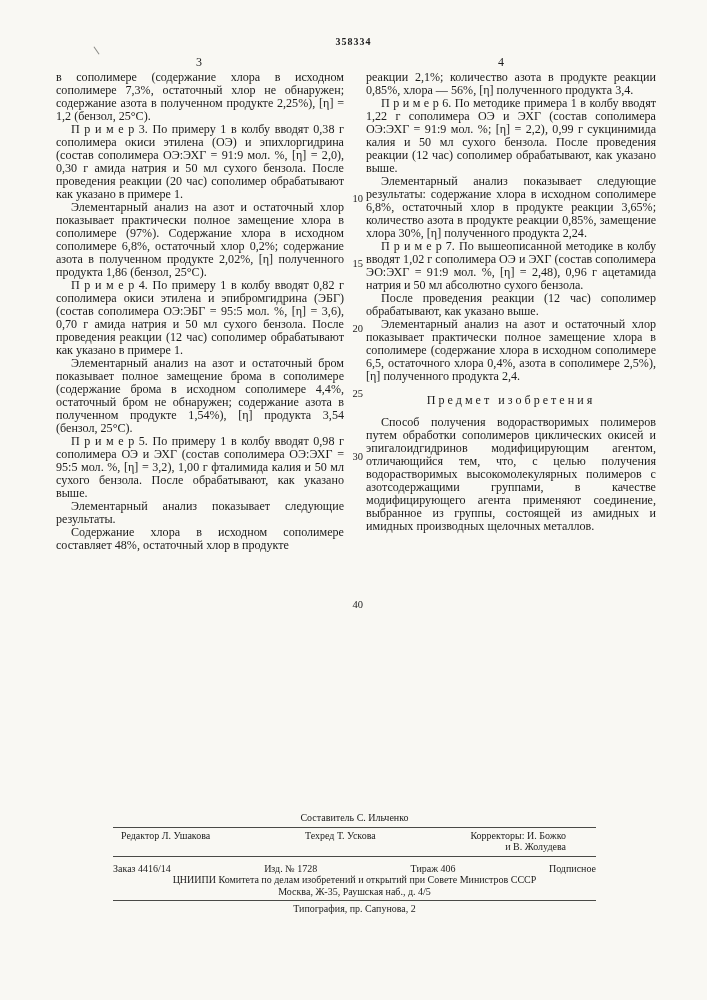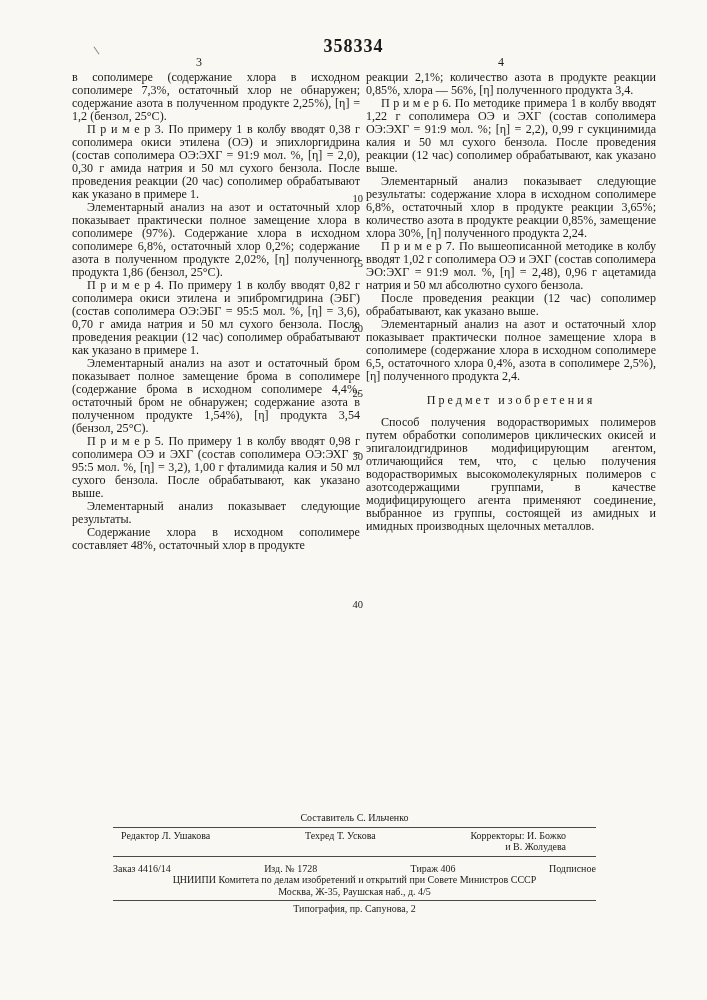--- a/index.html
+++ b/index.html
@@ -6,32 +6,32 @@
   html,body { width:707px; height:1000px; }
   body { background:#dcdad5; }
   .page {
     position:relative; width:707px; height:1000px;
     background:#f9f8f3;
     font-family:"Liberation Serif","DejaVu Serif",serif;
     color:#1b1b1b; overflow:hidden;
   }
   .patent-number {
     position:absolute; top:36px; left:0; width:707px;
-    text-align:center; font-weight:bold; font-size:18px; letter-spacing:1px;
+    text-align:center; font-weight:bold; font-size:10px; letter-spacing:1px;
   }
   .col-page-number { position:absolute; top:55px; font-size:12px; }
   #pn-left  { left:55px;  width:288px; text-align:center; }
   #pn-right { left:356px; width:290px; text-align:center; }
 
   .column {
     position:absolute; top:71px;
     font-size:12.1px; line-height:13px;
     text-align:justify;
   }
-  #col-left  { left:72px;  width:288px; }
+  #col-left  { left:56px;  width:288px; }
   #col-right { left:366px; width:290px; }
   .p { text-align:justify; }
   .p.indent { text-indent:15px; }
   .claim-heading {
     text-align:center; text-indent:0; letter-spacing:3px;
     margin:11px 0 9px 0;
   }
 
   .line-numbers { position:absolute; left:341px; top:0; width:22px; height:1000px; }
   .line-numbers span {

